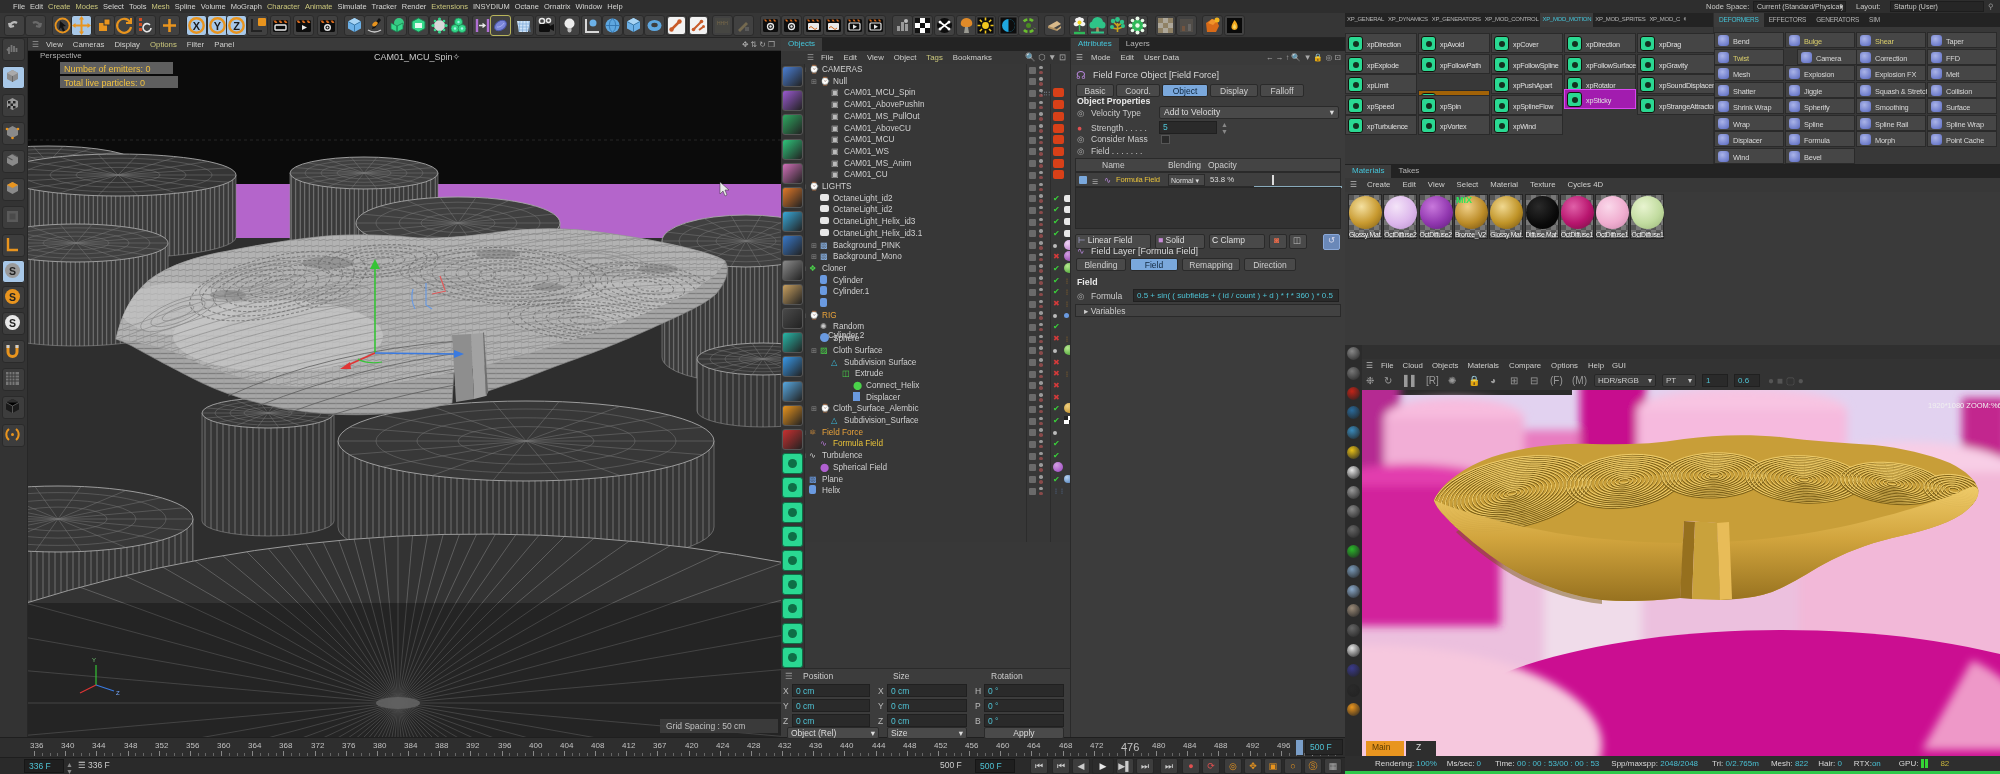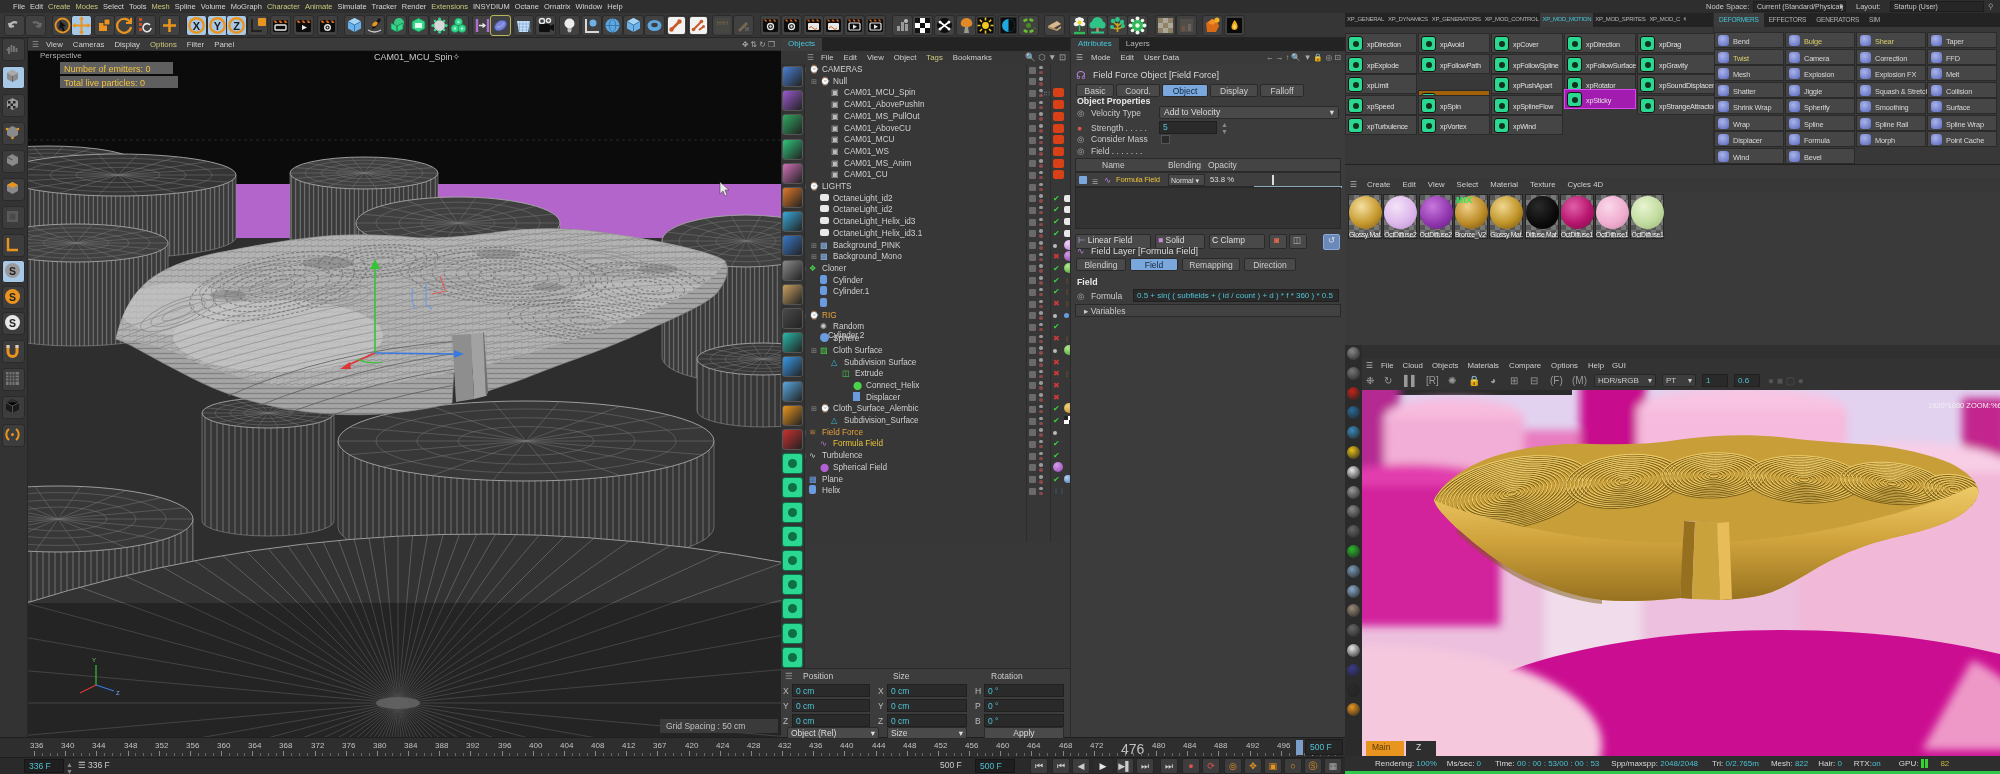--- a/index.html
+++ b/index.html
@@ -1076,21 +1076,21 @@
       <div class="abs" style="left:1031px;top:3px;font-size:8px;color:#c2c2c2;">468</div>
       <div class="abs" style="left:1035px;top:13px;width:1px;height:5px;background:#888;"></div>
       <div class="abs" style="left:1042px;top:15px;width:1px;height:3px;background:#666;"></div>
       <div class="abs" style="left:1050px;top:15px;width:1px;height:3px;background:#666;"></div>
       <div class="abs" style="left:1058px;top:15px;width:1px;height:3px;background:#666;"></div>
       <div class="abs" style="left:1062px;top:3px;font-size:8px;color:#c2c2c2;">472</div>
       <div class="abs" style="left:1066px;top:13px;width:1px;height:5px;background:#888;"></div>
       <div class="abs" style="left:1074px;top:15px;width:1px;height:3px;background:#666;"></div>
       <div class="abs" style="left:1081px;top:15px;width:1px;height:3px;background:#666;"></div>
       <div class="abs" style="left:1089px;top:15px;width:1px;height:3px;background:#666;"></div>
-      <div class="abs" style="left:1093px;top:3px;font-size:14px;color:#c2c2c2;">476</div>
+      <div class="abs" style="left:1093px;top:3px;font-size:11px;color:#c2c2c2;">476</div>
       <div class="abs" style="left:1097px;top:13px;width:1px;height:5px;background:#888;"></div>
       <div class="abs" style="left:1105px;top:15px;width:1px;height:3px;background:#666;"></div>
       <div class="abs" style="left:1113px;top:15px;width:1px;height:3px;background:#666;"></div>
       <div class="abs" style="left:1120px;top:15px;width:1px;height:3px;background:#666;"></div>
       <div class="abs" style="left:1124px;top:3px;font-size:8px;color:#c2c2c2;">480</div>
       <div class="abs" style="left:1128px;top:13px;width:1px;height:5px;background:#888;"></div>
       <div class="abs" style="left:1136px;top:15px;width:1px;height:3px;background:#666;"></div>
       <div class="abs" style="left:1144px;top:15px;width:1px;height:3px;background:#666;"></div>
       <div class="abs" style="left:1151px;top:15px;width:1px;height:3px;background:#666;"></div>
       <div class="abs" style="left:1155px;top:3px;font-size:8px;color:#c2c2c2;">484</div>
@@ -1789,21 +1789,21 @@
       <span style="position:absolute;left:18px;top:4px;font-size:7.4px;color:#d8cc6a;white-space:nowrap;letter-spacing:-0.2px;">Shear</span>
     </div>
     <div class="abs" style="left:213px;top:19.0px;width:70px;height:16px;background:#464646;border:1px solid #2a2a2a;">
       <div style="position:absolute;left:3px;top:2px;width:11px;height:11px;background:radial-gradient(circle at 40% 35%,#aab4e8,#5868c0);border-radius:3px;"></div>
       <span style="position:absolute;left:18px;top:4px;font-size:7.4px;color:#d8d8d8;white-space:nowrap;letter-spacing:-0.2px;">Taper</span>
     </div>
     <div class="abs" style="left:0px;top:35.5px;width:70px;height:16px;background:#464646;border:1px solid #2a2a2a;">
       <div style="position:absolute;left:3px;top:2px;width:11px;height:11px;background:radial-gradient(circle at 40% 35%,#aab4e8,#5868c0);border-radius:3px;"></div>
       <span style="position:absolute;left:18px;top:4px;font-size:7.4px;color:#d8cc6a;white-space:nowrap;letter-spacing:-0.2px;">Twist</span>
     </div>
-    <div class="abs" style="left:71px;top:35.5px;width:70px;height:16px;background:#464646;border:1px solid #2a2a2a;">
+    <div class="abs" style="left:83px;top:35.5px;width:70px;height:16px;background:#464646;border:1px solid #2a2a2a;">
       <div style="position:absolute;left:3px;top:2px;width:11px;height:11px;background:radial-gradient(circle at 40% 35%,#aab4e8,#5868c0);border-radius:3px;"></div>
       <span style="position:absolute;left:18px;top:4px;font-size:7.4px;color:#d8d8d8;white-space:nowrap;letter-spacing:-0.2px;">Camera</span>
     </div>
     <div class="abs" style="left:142px;top:35.5px;width:70px;height:16px;background:#464646;border:1px solid #2a2a2a;">
       <div style="position:absolute;left:3px;top:2px;width:11px;height:11px;background:radial-gradient(circle at 40% 35%,#aab4e8,#5868c0);border-radius:3px;"></div>
       <span style="position:absolute;left:18px;top:4px;font-size:7.4px;color:#d8d8d8;white-space:nowrap;letter-spacing:-0.2px;">Correction</span>
     </div>
     <div class="abs" style="left:213px;top:35.5px;width:70px;height:16px;background:#464646;border:1px solid #2a2a2a;">
       <div style="position:absolute;left:3px;top:2px;width:11px;height:11px;background:radial-gradient(circle at 40% 35%,#aab4e8,#5868c0);border-radius:3px;"></div>
       <span style="position:absolute;left:18px;top:4px;font-size:7.4px;color:#d8d8d8;white-space:nowrap;letter-spacing:-0.2px;">FFD</span>
@@ -1891,20 +1891,21 @@
     <div class="abs" style="left:0px;top:134.5px;width:70px;height:16px;background:#464646;border:1px solid #2a2a2a;">
       <div style="position:absolute;left:3px;top:2px;width:11px;height:11px;background:radial-gradient(circle at 40% 35%,#aab4e8,#5868c0);border-radius:3px;"></div>
       <span style="position:absolute;left:18px;top:4px;font-size:7.4px;color:#d8d8d8;white-space:nowrap;letter-spacing:-0.2px;">Wind</span>
     </div>
     <div class="abs" style="left:71px;top:134.5px;width:70px;height:16px;background:#464646;border:1px solid #2a2a2a;">
       <div style="position:absolute;left:3px;top:2px;width:11px;height:11px;background:radial-gradient(circle at 40% 35%,#aab4e8,#5868c0);border-radius:3px;"></div>
       <span style="position:absolute;left:18px;top:4px;font-size:7.4px;color:#d8d8d8;white-space:nowrap;letter-spacing:-0.2px;">Bevel</span>
     </div>
   </div>
 <div class="abs" style="left:1345px;top:164px;width:655px;height:181px;background:#3a3a3a;border-top:1px solid #222;">
+    <div class="abs tabrow" style="left:0;top:0;width:655px;height:13px;"><span class="tab act">Materials</span><span class="tab">Takes</span></div>
     <div class="abs pmenu" style="left:0;top:13px;width:655px;height:14px;line-height:14px;background:#383838;"><span style="margin-left:5px;color:#bbb;">☰</span><span style="margin-left:10px;">Create</span><span style="margin-left:12px;">Edit</span><span style="margin-left:12px;">View</span><span style="margin-left:12px;">Select</span><span style="margin-left:12px;">Material</span><span style="margin-left:12px;">Texture</span><span style="margin-left:12px;">Cycles 4D</span></div>
     <div class="abs" style="left:3.0px;top:29px;width:34px;height:45px;background:repeating-conic-gradient(#777 0% 25%,#555 0% 50%) 0 0/10px 10px;border:1px solid #262626;">
       <div style="position:absolute;left:0px;top:1px;width:33px;height:33px;border-radius:50%;background:radial-gradient(circle at 38% 32%,#f4e0a0,#c89a30 55%,#7a5a14);"></div>
       <div style="position:absolute;left:0;top:36px;font-size:6.8px;color:#fff;text-shadow:0 0 2px #000;letter-spacing:-0.3px;white-space:nowrap;">Glossy Mat.</div>
     </div>
     <div class="abs" style="left:38.3px;top:29px;width:34px;height:45px;background:repeating-conic-gradient(#777 0% 25%,#555 0% 50%) 0 0/10px 10px;border:1px solid #262626;">
       <div style="position:absolute;left:0px;top:1px;width:33px;height:33px;border-radius:50%;background:radial-gradient(circle at 38% 32%,#f4e4f8,#ddb8ec 55%,#b890cc);"></div>
       <div style="position:absolute;left:0;top:36px;font-size:6.8px;color:#fff;text-shadow:0 0 2px #000;letter-spacing:-0.3px;white-space:nowrap;">OctDiffuse2</div>
     </div>
     <div class="abs" style="left:73.6px;top:29px;width:34px;height:45px;background:repeating-conic-gradient(#777 0% 25%,#555 0% 50%) 0 0/10px 10px;border:1px solid #262626;">

